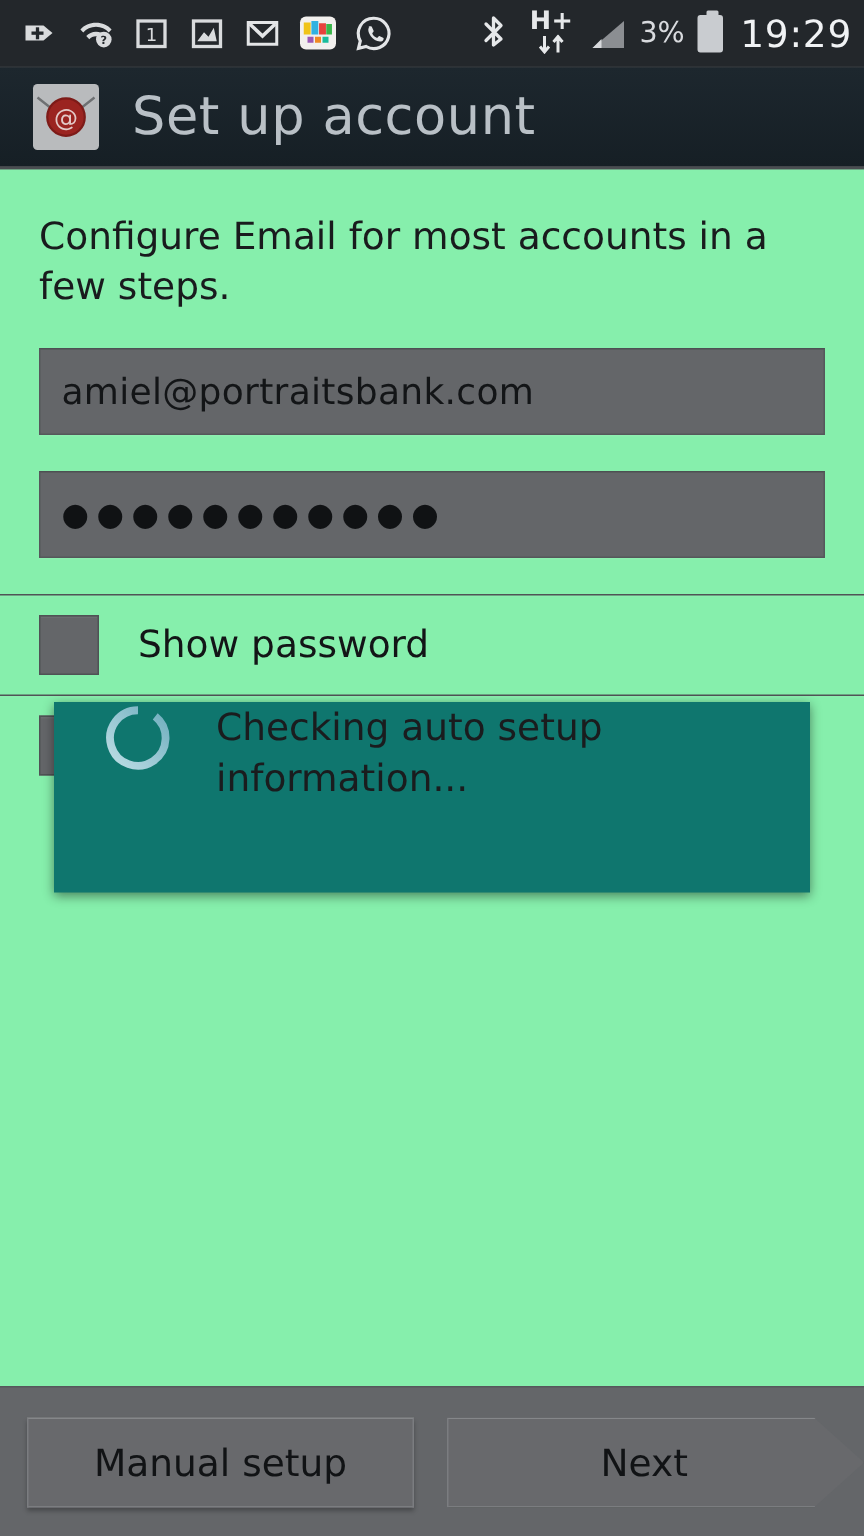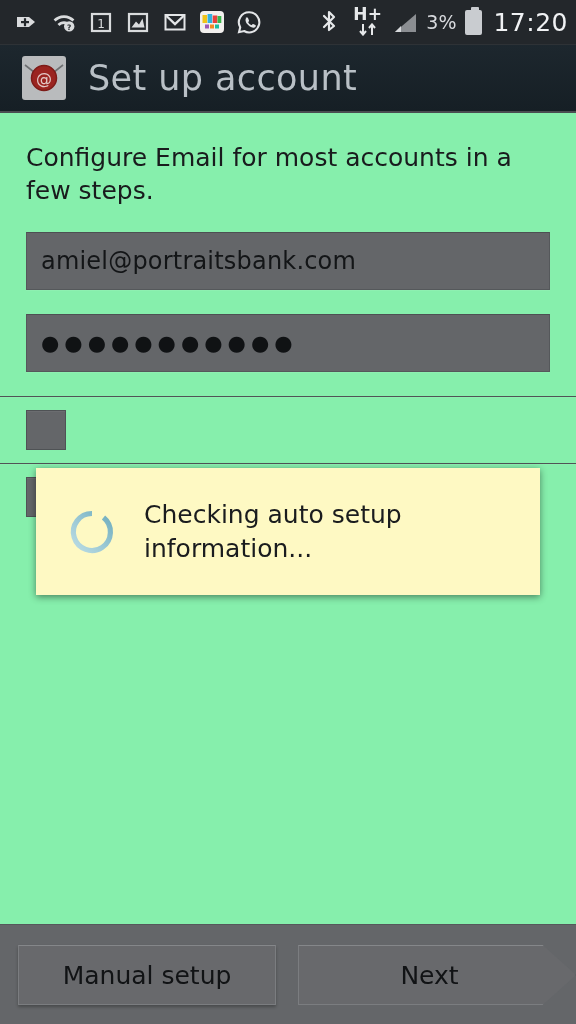--- a/index.html
+++ b/index.html
@@ -129,23 +129,23 @@
     margin-left:26px;
     color:#131517; font-size:25px;
     font-family:"DejaVu Sans", sans-serif;
   }
 
   
   #dialog {
     position:absolute;
     left:36px; top:468px;
     width:504px; height:127px;
-    background:#fef9c3;
+    background:#0f766e;
     box-shadow:0 2px 7px rgba(0,0,0,.45);
-    display:flex; align-items:center;
+    display:flex; 
   }
   #spinner {
     width:48px; height:48px; margin-left:32px; flex:0 0 auto;
   }
   #dialog-text {
     margin-left:28px;
     color:#1a1c1e;
     font-size:25px;
     line-height:1.35;
     font-family:"DejaVu Sans", sans-serif;
@@ -279,21 +279,21 @@
           <path d="M10 15 L10 21 L4 21 Z" fill="#d7d9dc"></path>
         </svg>
       </span>
 
       <span id="battery-pct">3%</span>
 
       <span class="batt-body">
           <span class="batt-cap"></span>
         </span>
 
-      <span id="clock">17:20</span>
+      <span id="clock">19:29</span>
     </div>
   </div>
 
   <div id="app-header">
     <div id="header-icon">
       <svg width="44" height="44" viewBox="0 0 44 44">
         <rect x="3" y="8" width="38" height="28" fill="#b9bbbd"></rect>
         <path d="M3 9 L22 24 L41 9" fill="none" stroke="#6e7072" stroke-width="1.6"></path>
         <circle cx="22" cy="22" r="12.5" fill="#9b2420"></circle>
         <circle cx="22" cy="22" r="12.5" fill="none" stroke="#7d1b18" stroke-width="1.5"></circle>
@@ -312,20 +312,21 @@
     </div>
 
     <div class="field">
       <span class="pw-dots" title="Password">●●●●●●●●●●●</span>
     </div>
 
     <div class="divider"></div>
 
     <div class="check-row">
       <span class="checkbox"></span>
+      <span class="check-label">Show password</span>
     </div>
 
     <div class="divider" style="margin-top:0;"></div>
 
     <div class="check-row">
       <span class="checkbox"></span>
       <span class="check-label"></span>
     </div>
   </div>
 

